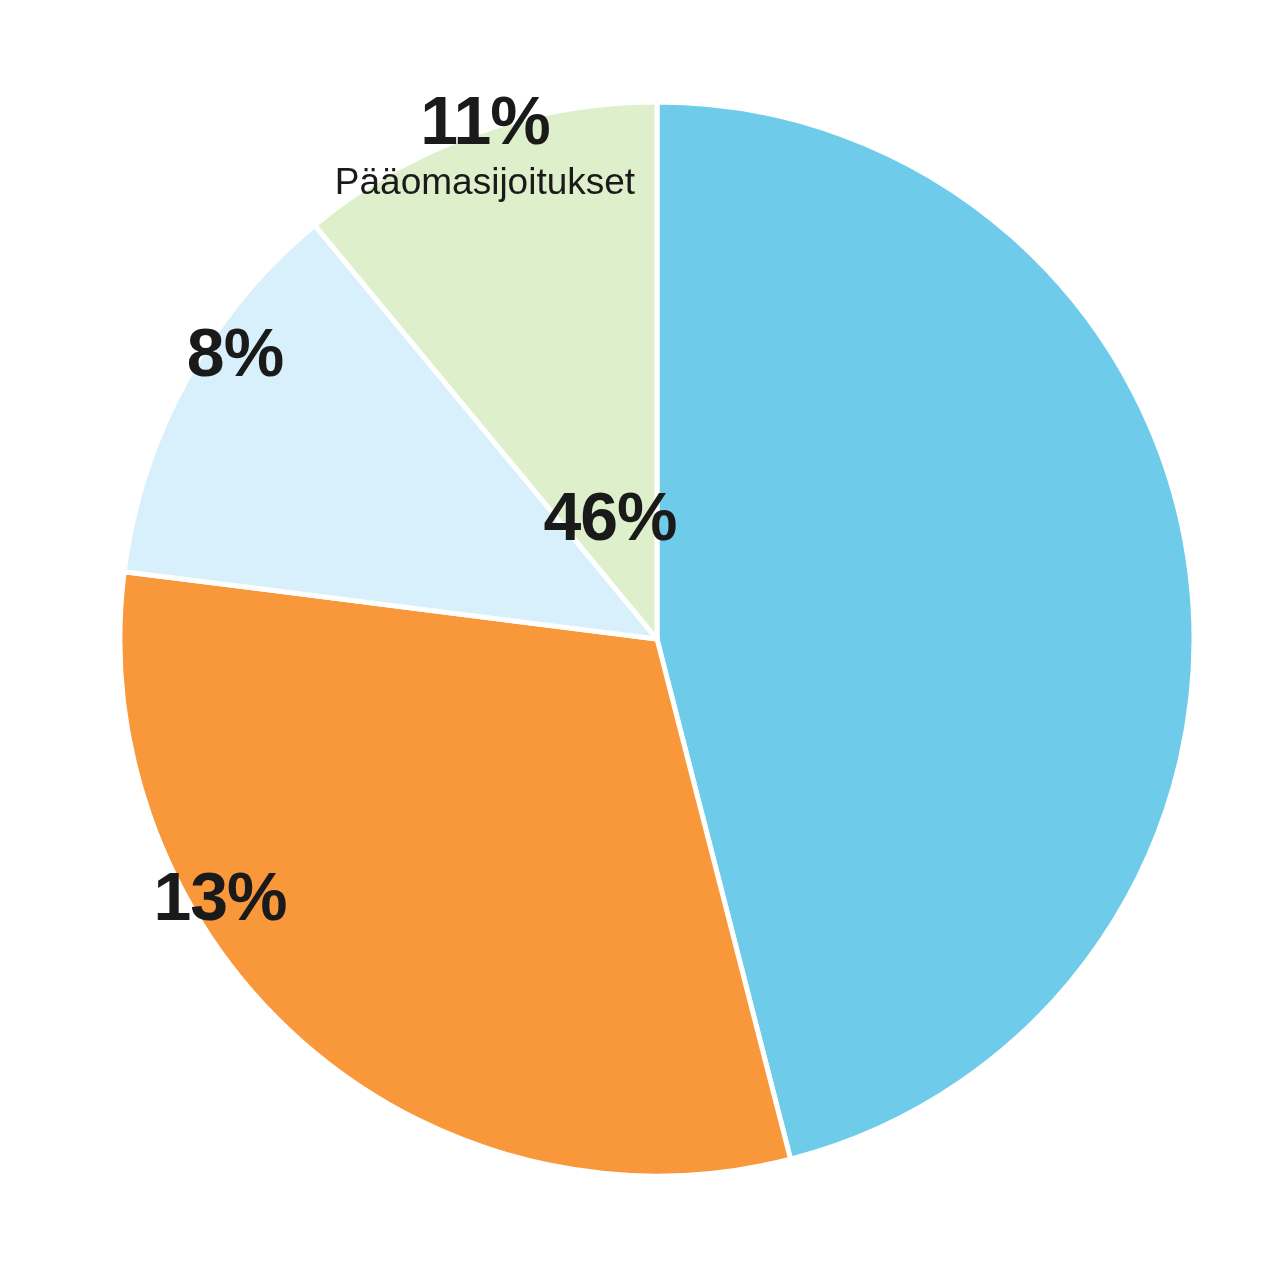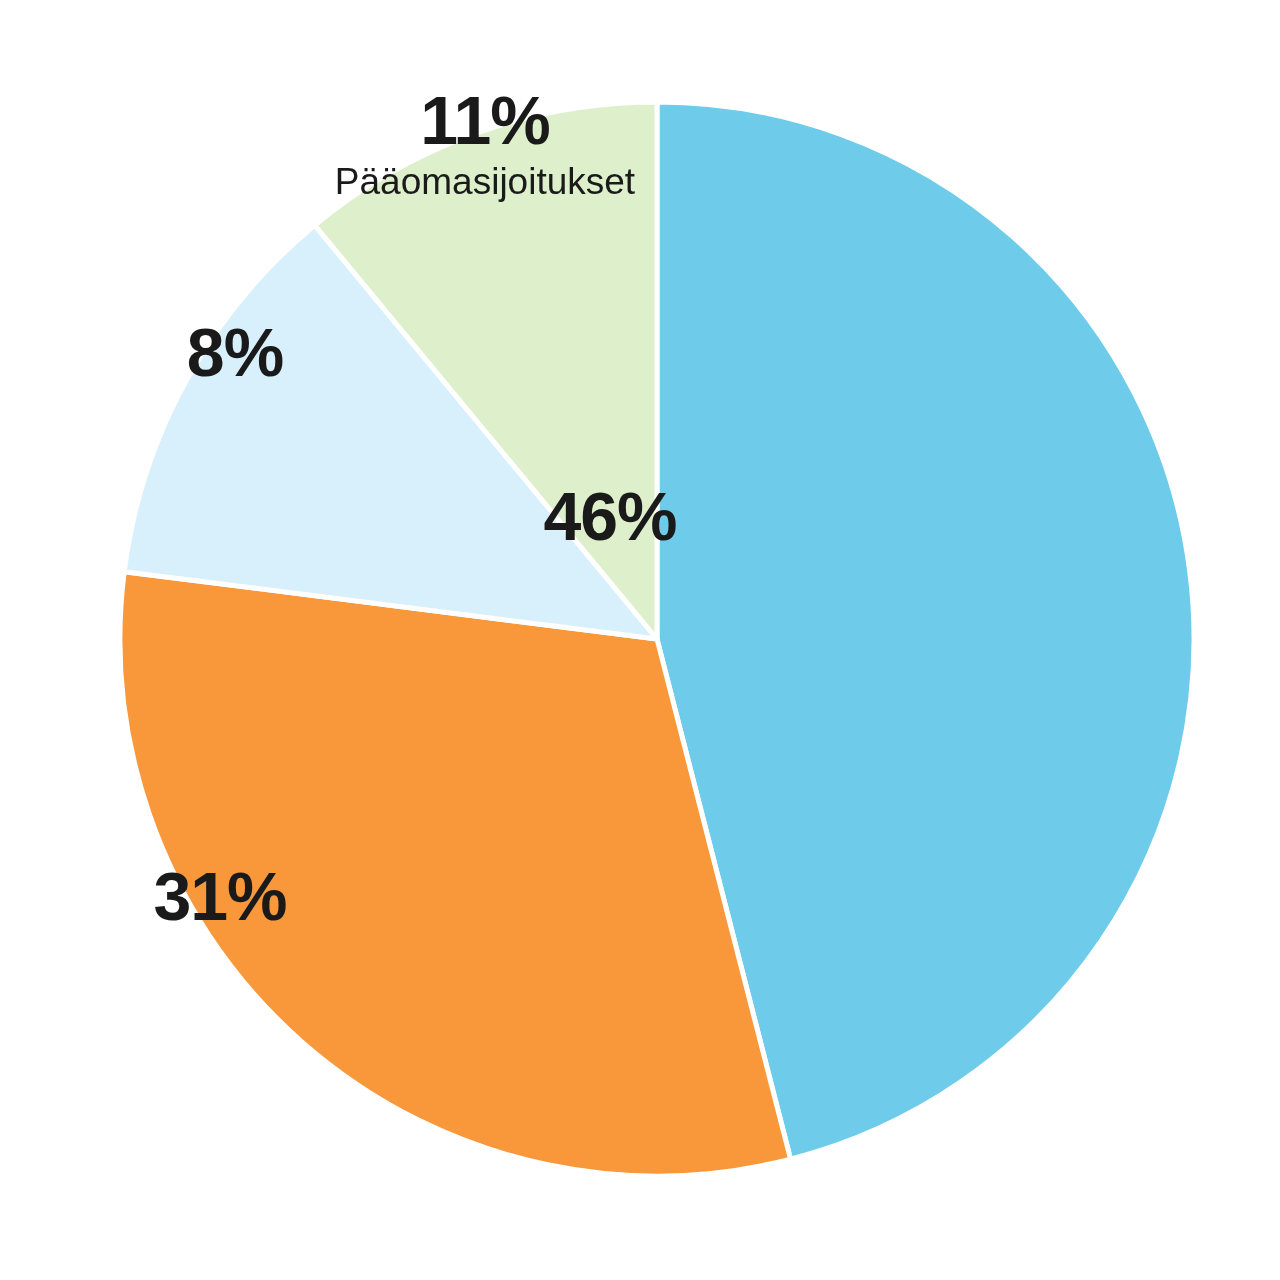--- a/index.html
+++ b/index.html
@@ -77,21 +77,21 @@
         <path d="M 657 639 L 124.23 571.70 A 537 537 0 0 1 314.70 225.23 Z" fill="#D8F0FC" stroke="#ffffff" stroke-width="5" stroke-linejoin="round"></path>
         <path d="M 657 639 L 314.70 225.23 A 537 537 0 0 1 657.00 102.00 Z" fill="#DEEFCC" stroke="#ffffff" stroke-width="5" stroke-linejoin="round"></path>
       </g>
   </svg>
 
   <div class="slice-label" id="label-osake">
     <span class="pct">46%</span>
   </div>
 
   <div class="slice-label" id="label-korko">
-    <span class="pct">31%</span>
+    <span class="pct">13%</span>
   </div>
 
   <div class="slice-label" id="label-kiinteisto">
     <span class="pct">8%</span>
   </div>
 
   <div class="slice-label" id="label-paaoma">
     <span class="pct">11%</span>
     <span class="name">Pääomasijoitukset</span>
   </div>

